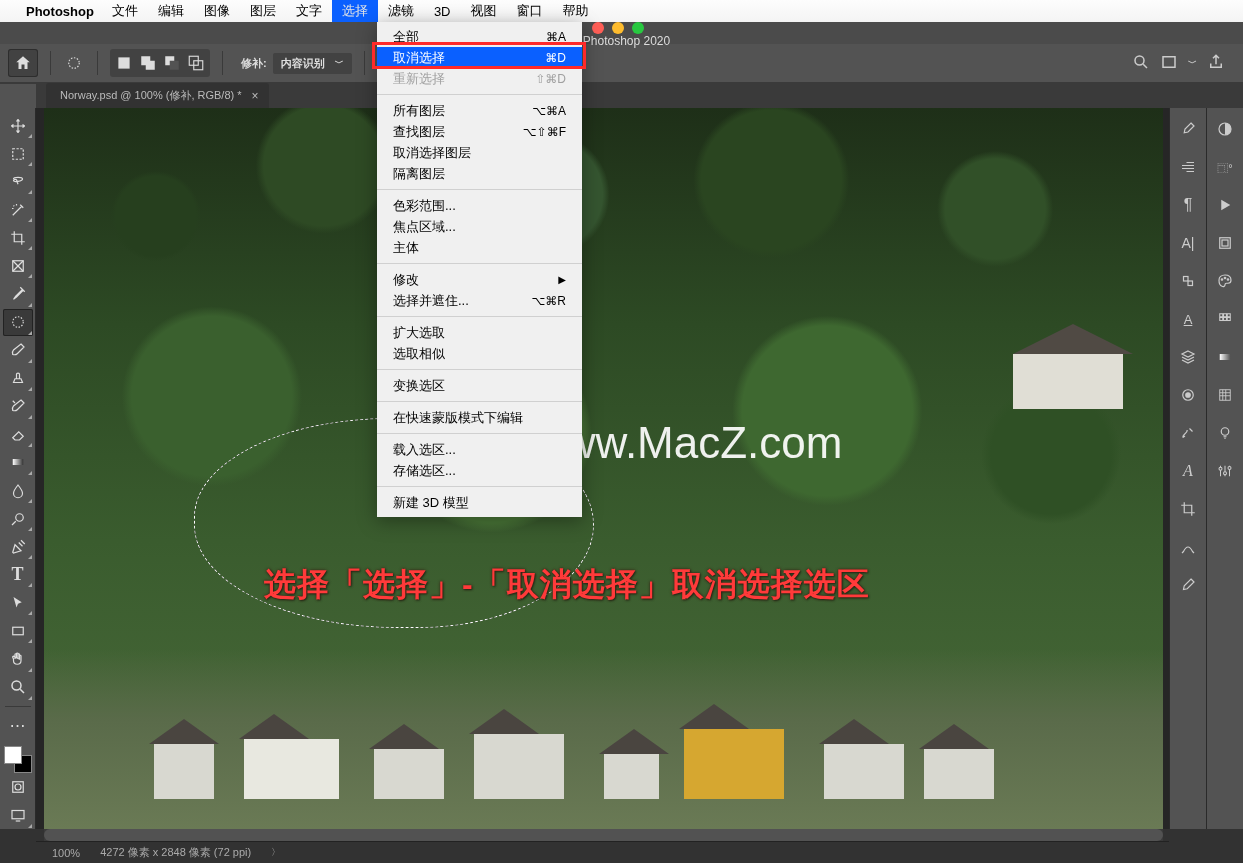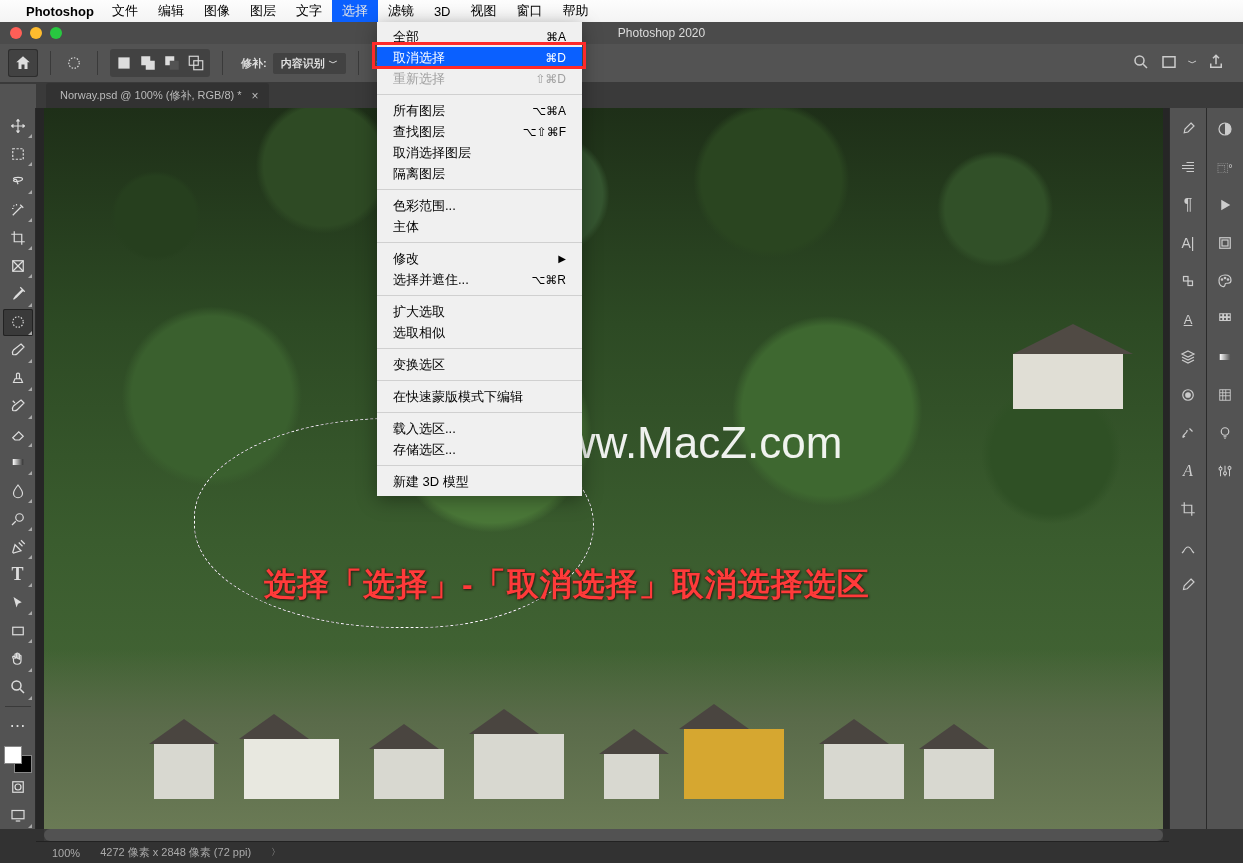--- a/index.html
+++ b/index.html
@@ -6,33 +6,33 @@
 body { background: #323232; width: 1243px; height: 863px; overflow: hidden; position: relative; }
 
 
 .mac-menubar { height: 22px; background: linear-gradient(#fdfdfd, #f4f4f4); display: flex; align-items: center; font-size: 13px; color: #000; padding-left: 12px; position: relative; z-index: 100; }
 .mac-menubar .apple { font-size: 14px; margin-right: 14px; }
 .mac-menubar .app-name { font-weight: 600; margin-right: 8px; }
 .mac-menubar .menu-item { padding: 0 10px; height: 22px; display: flex; align-items: center; cursor: default; }
 .mac-menubar .menu-item.active { background: #0a60ff; color: #e5e5e5; }
 
 
-.title-bar { height: 22px; background: #4b4b4b; display: flex; align-items: center; padding-left: 10px; color: #ddd; font-size: 12px; }
+.title-bar { height: 22px; background: #4b4b4b; display: flex; align-items: center; padding-left: 10px; color: #ddd; font-size: 12px; flex-direction: column; }
 .traffic { display: flex; gap: 8px; margin-right: 18px; }
 .traffic span { width: 12px; height: 12px; border-radius: 50%; display: inline-block; }
 .tr-red { background: #ff5f57; } .tr-yellow { background: #febc2e; } .tr-green { background: #28c840; }
 
 
 .options-bar { height: 38px; background: #535353; display: flex; align-items: center; padding: 0 8px; color: #ddd; font-size: 11px; justify-content: space-between; font-weight: bold; }
 .options-left { display: flex; align-items: center; gap: 6px; }
 .home-btn { width: 30px; height: 28px; background: #424242; border-radius: 3px; display: flex; align-items: center; justify-content: center; box-shadow: inset 0 0 0 1px #2d2d2d; }
 .opt-group { display: flex; gap: 2px; background: #424242; border-radius: 3px; padding: 3px; }
 .opt-ico { width: 22px; height: 22px; display: flex; align-items: center; justify-content: center; color: #ccc; }
 .opt-label { margin-left: 6px; }
-.dropdown { background: #424242; padding: 3px 8px; border-radius: 2px; display: flex; align-items: center; gap: 4px; text-align: center; }
+.dropdown { background: #424242; padding: 3px 8px; border-radius: 2px; display: flex; align-items: center; gap: 10px; text-align: center; }
 .sep { width: 1px; height: 24px; background: #3a3a3a; margin: 0 6px; }
 .options-right { display: flex; align-items: center; gap: 10px; padding-right: 10px; }
 
 
 .tab-bar { height: 26px; background: #3a3a3a; display: flex; align-items: flex-end; padding-left: 46px; color: #bbb; font-size: 11px; }
 .tab { background: #323232; padding: 5px 10px 5px 14px; border-radius: 3px 3px 0 0; display: flex; align-items: center; gap: 10px; }
 .tab-close { font-size: 12px; cursor: pointer; }
 
 
 .workspace { position: absolute; top: 108px; left: 0; right: 0; bottom: 34px; display: flex; }
@@ -582,20 +582,24 @@
     <div class="dd-item">
       <span>隔离图层</span>
       <span class="dd-shortcut"></span>
     </div>
     <div class="dd-sep"></div>
     <div class="dd-item">
       <span>色彩范围...</span>
       <span class="dd-shortcut"></span>
     </div>
     <div class="dd-item">
+      <span>焦点区域...</span>
+      <span class="dd-shortcut"></span>
+    </div>
+    <div class="dd-item">
       <span>主体</span>
       <span class="dd-shortcut"></span>
     </div>
     <div class="dd-sep"></div>
     <div class="dd-item">
       <span>修改</span>
       <span class="dd-arrow">▶</span>
     </div>
     <div class="dd-item">
       <span>选择并遮住...</span>

